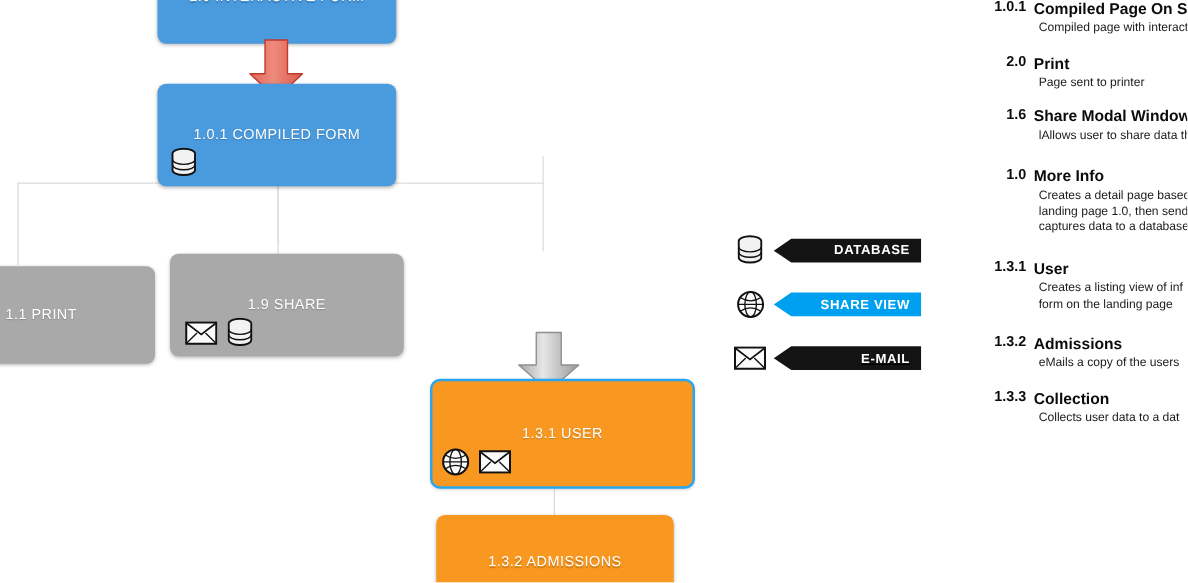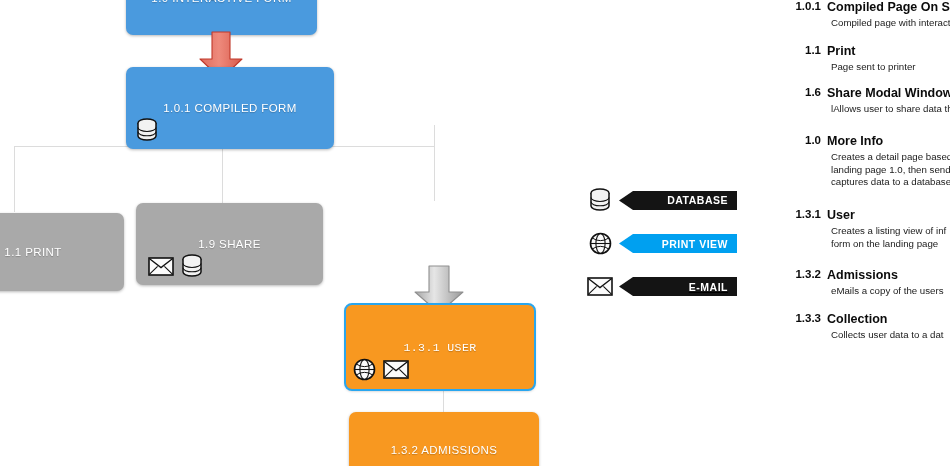--- a/index.html
+++ b/index.html
@@ -115,21 +115,21 @@
         <linearGradient id="redg" x1="0" y1="0" x2="1" y2="0">
           <stop offset="0" stop-color="#e06a5c"></stop>
           <stop offset="0.45" stop-color="#ee8a7c"></stop>
           <stop offset="1" stop-color="#d95a4c"></stop>
         </linearGradient>
       </defs>
       <path d="M13,0 L31,0 L31,27 L43,27 L22,47 L1,27 L13,27 Z" fill="url(#redg)" stroke="#c0392b" stroke-width="1.1" stroke-linejoin="round"></path>
     </svg>
   </div>
 
-  <div class="node blue" style="left:126px;top:67px;width:208px;height:82px;">
+  <div class="node blue" style="left:126px;top:67px;width:191px;height:82px;">
     <div class="label">1.0.1 COMPILED FORM</div>
     <div class="badges" style="left:10px;bottom:7px;">
       <span class="ico ico-db">
         <svg width="22" height="24" viewBox="0 0 22 24">
           <ellipse cx="11" cy="5" rx="9" ry="4" fill="#f2f2f2" stroke="#111" stroke-width="1.5"></ellipse>
           <path d="M2,5 L2,18 A9,4 0 0 0 20,18 L20,5" fill="#f2f2f2" stroke="#111" stroke-width="1.5"></path>
           <path d="M2,9.5 A9,4 0 0 0 20,9.5" fill="none" stroke="#111" stroke-width="1.1"></path>
           <path d="M2,13.8 A9,4 0 0 0 20,13.8" fill="none" stroke="#111" stroke-width="1.1"></path>
         </svg>
       </span>
@@ -168,21 +168,21 @@
         <linearGradient id="grayg" x1="0" y1="0" x2="1" y2="0">
           <stop offset="0" stop-color="#a5a5a5"></stop>
           <stop offset="0.4" stop-color="#e6e6e6"></stop>
           <stop offset="1" stop-color="#9a9a9a"></stop>
         </linearGradient>
       </defs>
       <path d="M16,0 L36,0 L36,26 L50,26 L26,47 L2,26 L16,26 Z" fill="url(#grayg)" stroke="#8f8f8f" stroke-width="1.1" stroke-linejoin="round"></path>
     </svg>
   </div>
 
-  <div class="node orange selected" style="left:345px;top:304px;width:190px;height:86px;font-family:Liberation Mono, monospace;">
+  <div class="node orange selected" style="left:345px;top:304px;width:210px;height:86px;">
     <div class="label">1.3.1 USER</div>
     <div class="badges" style="left:8px;bottom:9px;">
       <span class="ico ico-globe">
         <svg width="23" height="23" viewBox="0 0 23 23">
           <circle cx="11.5" cy="11.5" r="10" fill="#fbfbfb" stroke="#111" stroke-width="1.6"></circle>
           <ellipse cx="11.5" cy="11.5" rx="4.6" ry="10" fill="none" stroke="#111" stroke-width="1.1"></ellipse>
           <line x1="1.5" y1="11.5" x2="21.5" y2="11.5" stroke="#111" stroke-width="1.1"></line>
           <path d="M3.6,6.2 A14,14 0 0 0 19.4,6.2" fill="none" stroke="#111" stroke-width="1"></path>
           <path d="M3.6,16.8 A14,14 0 0 1 19.4,16.8" fill="none" stroke="#111" stroke-width="1"></path>
         </svg>
@@ -227,21 +227,21 @@
           <ellipse cx="11.5" cy="11.5" rx="4.6" ry="10" fill="none" stroke="#111" stroke-width="1.1"></ellipse>
           <line x1="1.5" y1="11.5" x2="21.5" y2="11.5" stroke="#111" stroke-width="1.1"></line>
           <path d="M3.6,6.2 A14,14 0 0 0 19.4,6.2" fill="none" stroke="#111" stroke-width="1"></path>
           <path d="M3.6,16.8 A14,14 0 0 1 19.4,16.8" fill="none" stroke="#111" stroke-width="1"></path>
         </svg>
       </div>
       <div class="leg-band" style="width:118px;margin-left:4px;">
         <svg width="118" height="21" viewBox="0 0 118 21">
           <path d="M118,1 L118,20 L14,20 L0,10.5 L14,1 Z" fill="#00a0f0"></path>
         </svg>
-        <span class="leg-text">PRINT VIEW</span>
+        <span class="leg-text">SHARE VIEW</span>
       </div>
     </div>
 
     <div class="leg-row" style="left:0;top:88px;">
       <div class="leg-icon">
         <svg width="26" height="19" viewBox="0 0 26 19">
           <rect x="1" y="1" width="24" height="17" fill="#fbfbfb" stroke="#111" stroke-width="1.6"></rect>
           <path d="M1.6,1.8 L13,10.6 L24.4,1.8" fill="none" stroke="#111" stroke-width="1.3"></path>
           <path d="M1.6,17.2 L9.6,9.4 M24.4,17.2 L16.4,9.4" fill="none" stroke="#111" stroke-width="1.1"></path>
         </svg>
@@ -261,21 +261,21 @@
       <div class="num">1.0.1</div>
       <div class="body">
         <div class="title">Compiled Page On Su</div>
         <div class="desc">
           <div>Compiled page with interactiv</div>
         </div>
       </div>
     </div>
 
     <div class="spec" style="top:44px;">
-      <div class="num">1.1</div>
+      <div class="num">2.0</div>
       <div class="body">
         <div class="title">Print</div>
         <div class="desc">
           <div>Page sent to printer</div>
         </div>
       </div>
     </div>
 
     <div class="spec" style="top:86px;">
       <div class="num">1.6</div>

